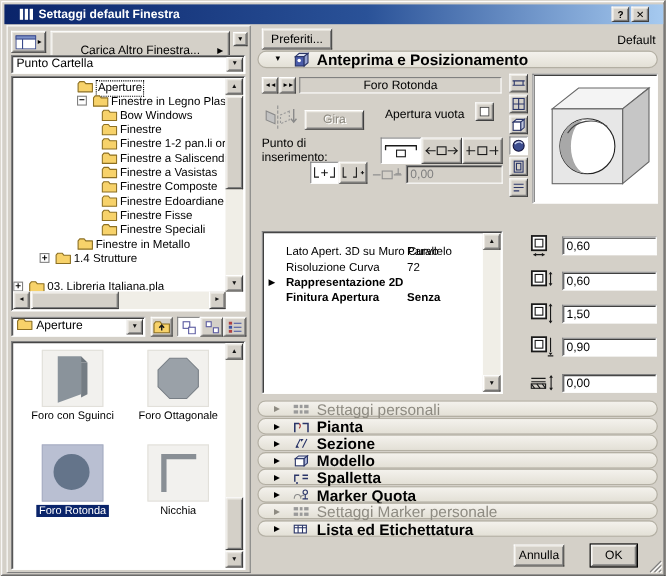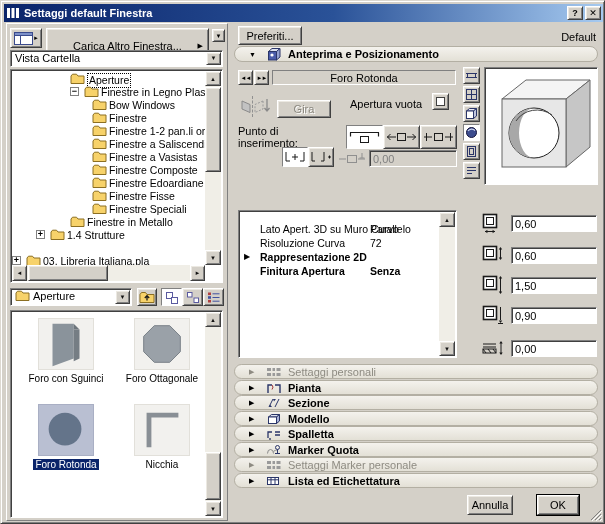--- a/index.html
+++ b/index.html
@@ -5,21 +5,21 @@
   *{margin:0;padding:0;box-sizing:border-box;font-family:"Liberation Sans","DejaVu Sans",sans-serif;}
   html,body{width:605px;height:524px;overflow:hidden;background:#d4d0c8;}
   .dialog{position:absolute;left:0;top:0;width:605px;height:524px;background:#d4d0c8;
     border:1px solid #404040;border-top-color:#dcd8d0;border-left-color:#dcd8d0;
     box-shadow:inset 1px 1px 0 #fff, inset -1px -1px 0 #808080;overflow:hidden;}
   .abs{position:absolute;}
   .raised{background:#d4d0c8;border:1px solid;border-color:#ffffff #404040 #404040 #ffffff;
     box-shadow:inset 1px 1px 0 #ece9e2, inset -1px -1px 0 #808080;}
   .pressed{background:#ffffff;border:1px solid;border-color:#808080 #ffffff #ffffff #808080;box-shadow:none;}
   .sunken{background:#fff;border:1px solid;border-color:#808080 #ffffff #ffffff #808080;box-shadow:inset 1px 1px 0 #404040;}
-  .titlebar{left:3px;top:3px;width:599px;height:18px;display:flex;align-items:center;padding:0 2px;
+  .titlebar{left:3px;top:3px;width:599px;height:18px;display:flex;align-items:center;padding:0 13px;
     background:linear-gradient(to right,#0a246a 0%,#2a5298 55%,#a6caf0 100%);}
   .titlebar .title{color:#fff;font-size:11px;font-weight:bold;margin-left:4px;flex:1;white-space:nowrap;}
   .tb-btn{width:16px;height:14px;margin-left:2px;font-size:9px;font-weight:bold;color:#000;
     display:flex;align-items:center;justify-content:center;cursor:default;}
   .btn{font-size:11px;color:#000;display:flex;align-items:center;justify-content:center;cursor:default;}
   .btn.disabled{color:#8a877e;text-shadow:1px 1px 0 #fff;}
   .lgroup{left:5px;top:22px;width:222px;height:498px;border:1px solid;border-color:#ffffff #808080 #808080 #ffffff;}
   .combo{font-size:11px;line-height:15px;padding-left:4px;white-space:nowrap;}
   .combo-btn{position:absolute;right:1px;top:1px;bottom:1px;width:15px;display:flex;align-items:center;justify-content:center;font-size:6px;color:#111;}
   .sb{background:#f0eee7;}
@@ -31,21 +31,21 @@
   .tlab{position:absolute;white-space:nowrap;}
   .tsel{border:1px dotted #000;background:#fff;padding:0 1px;}
   .thumb{position:absolute;width:92px;}
   .timg{width:56px;height:52px;margin:0 auto;background:#f2f1ee;border:1px solid #e2e0da;display:flex;align-items:center;justify-content:center;}
   .timgsel{background:#b9bfd2;border-color:#a9afc4;}
   .tname{text-align:center;font-size:10px;margin-top:3px;white-space:nowrap;}
   .tnamesel{background:#0a246a;color:#fff;padding:0 2px;}
   .acc{border-radius:8px;background:linear-gradient(#f4f2ed,#e3e0d6);border:1px solid #b3afa3;}
   .accarr{position:absolute;left:14px;top:50%;transform:translateY(-50%);font-size:7px;color:#000;}
   .accicon{position:absolute;left:31px;top:50%;transform:translateY(-50%);height:12px;display:flex;align-items:center;}
-  .acclab{position:absolute;left:53px;top:50%;transform:translateY(-50%);font-size:11px;font-weight:bold;white-space:nowrap;}
+  .acclab{position:absolute;left:53px;top:50%;transform:translateY(-50%);font-size:14px;font-weight:bold;white-space:nowrap;}
   .accdis .acclab{color:#8e8b82;font-weight:normal;}
   .accdis .accarr{color:#8e8b82;}
   .prow{position:absolute;left:0;width:100%;height:14px;font-size:10.5px;line-height:14px;}
   .pbold{font-weight:bold;}
   .pexp{position:absolute;left:4px;font-size:8px;}
   .plab{position:absolute;left:20px;white-space:nowrap;}
   .pval{position:absolute;left:130px;white-space:nowrap;}
   .field{font-size:11px;padding:0 3px;background:#fff;border:1px solid;border-color:#808080 #ffffff #ffffff #808080;box-shadow:inset 1px 1px 0 #404040;}
   .field:disabled,.field.dis{background:#d4d0c8;color:#808080;}
   .lbl{font-size:11px;color:#000;}
@@ -84,21 +84,21 @@
       </span>
     <span style="font-size:7px;margin-left:1px">▸</span>
   </div>
   <div class="abs btn raised" style="left:45px;top:27px;width:163px;height:36px">
     <span>Carica Altro Finestra...</span>
     <span style="position:absolute;right:5px;font-size:7px">▶</span>
   </div>
   <div class="abs btn raised" style="left:211px;top:28px;width:13px;height:13px;font-size:6px">▼</div>
 
   <div class="abs sunken combo" style="left:9px;top:49px;width:213px;height:17px">
-    <span>Vista Cartella</span>
+    <span>Punto Cartella</span>
     <span class="combo-btn raised">▼</span>
   </div>
 
   <div class="abs sunken" style="left:9px;top:68px;width:213px;height:214px;background:#fff">
     <div id="tree-rows" style="position:absolute;left:1px;top:1px;right:17px;bottom:17px;overflow:hidden">
         <div class="trow" style="top:2px">
           <span class="tfold" style="left:58px"><svg width="15" height="12" viewBox="0 0 15 12">
               <path d="M1 10.5 V3 l1.5-1.8 h4 L8 3 h6 v7.5 z" fill="#f7d26a" stroke="#8c6f22" stroke-linejoin="round"></path>
             </svg></span>
           <span class="tlab tsel" style="left:75px">Aperture</span>

